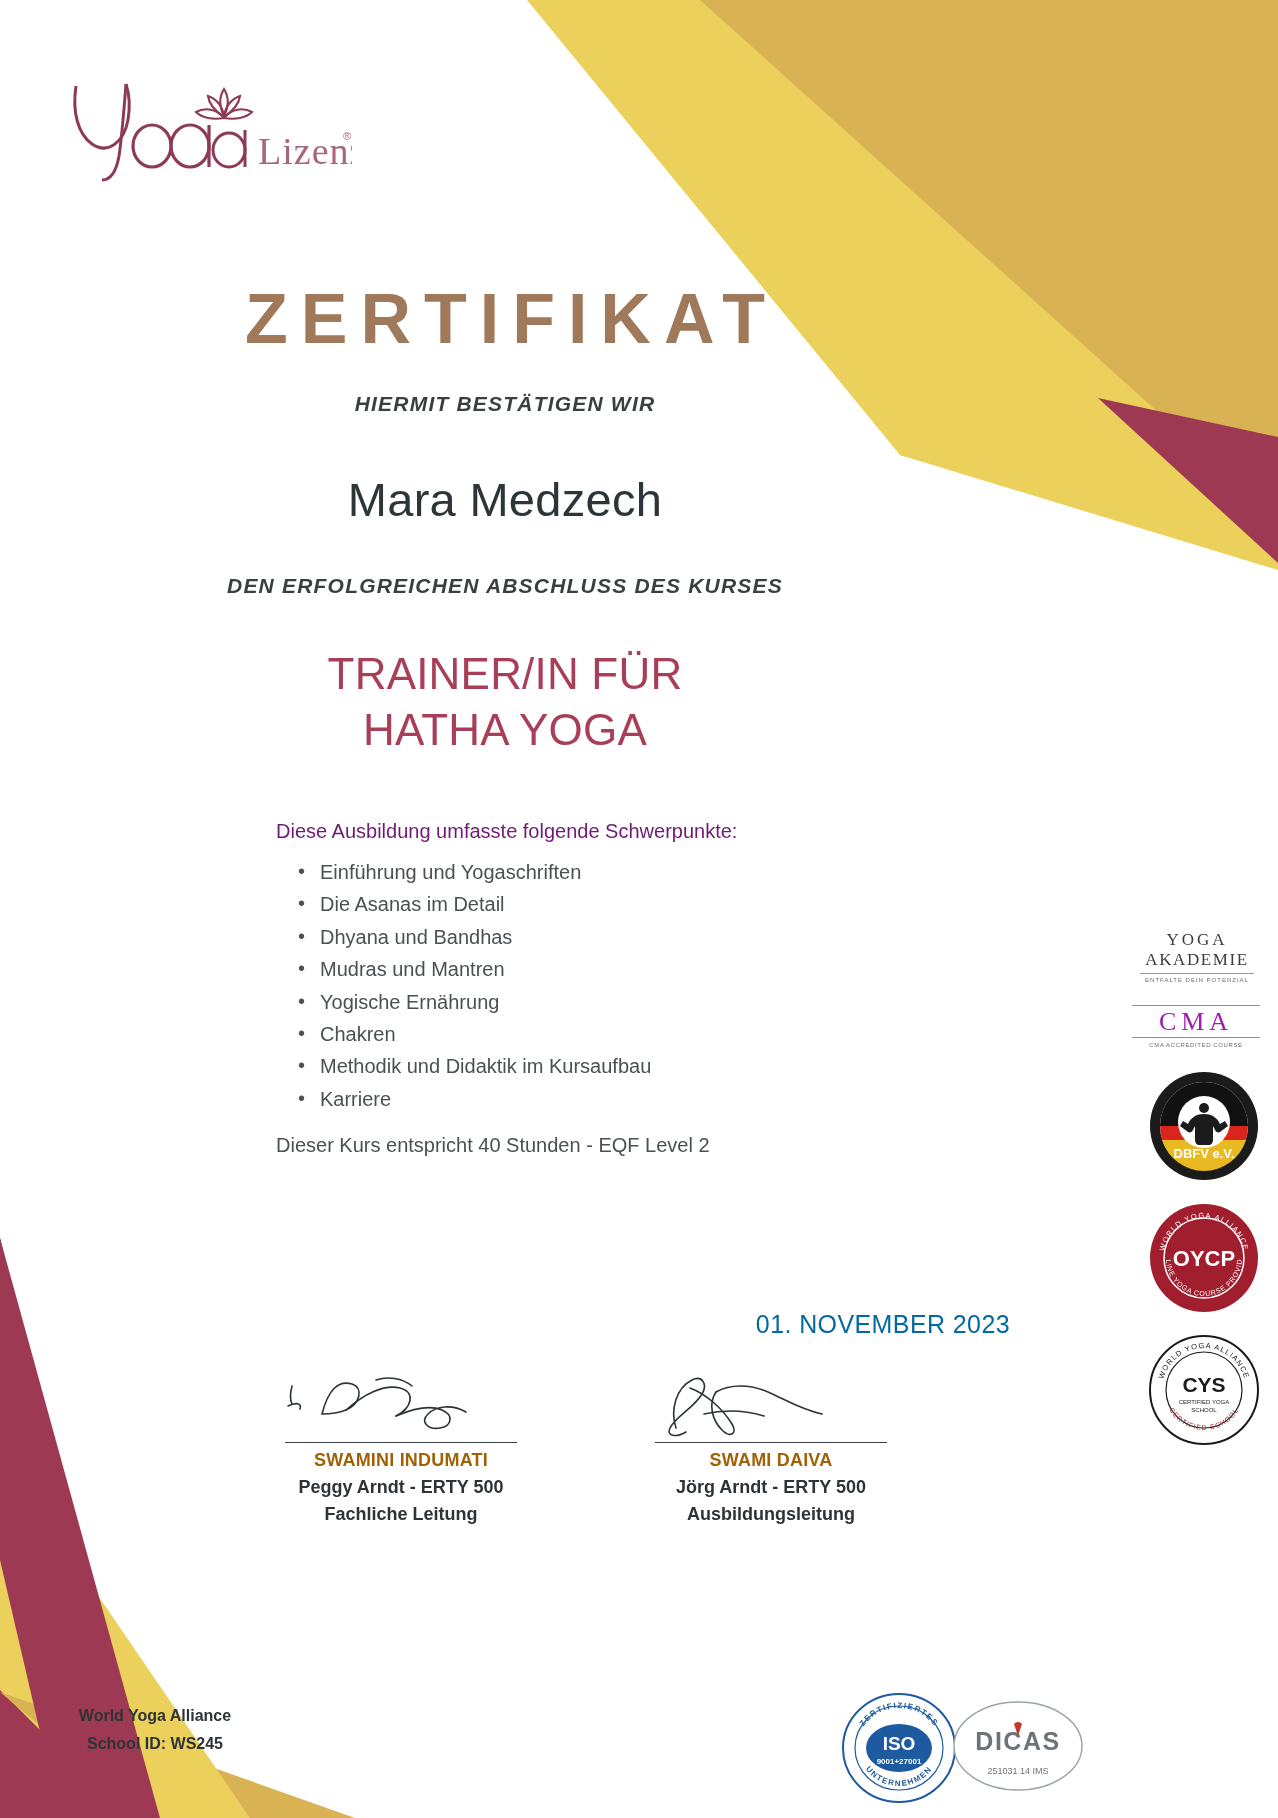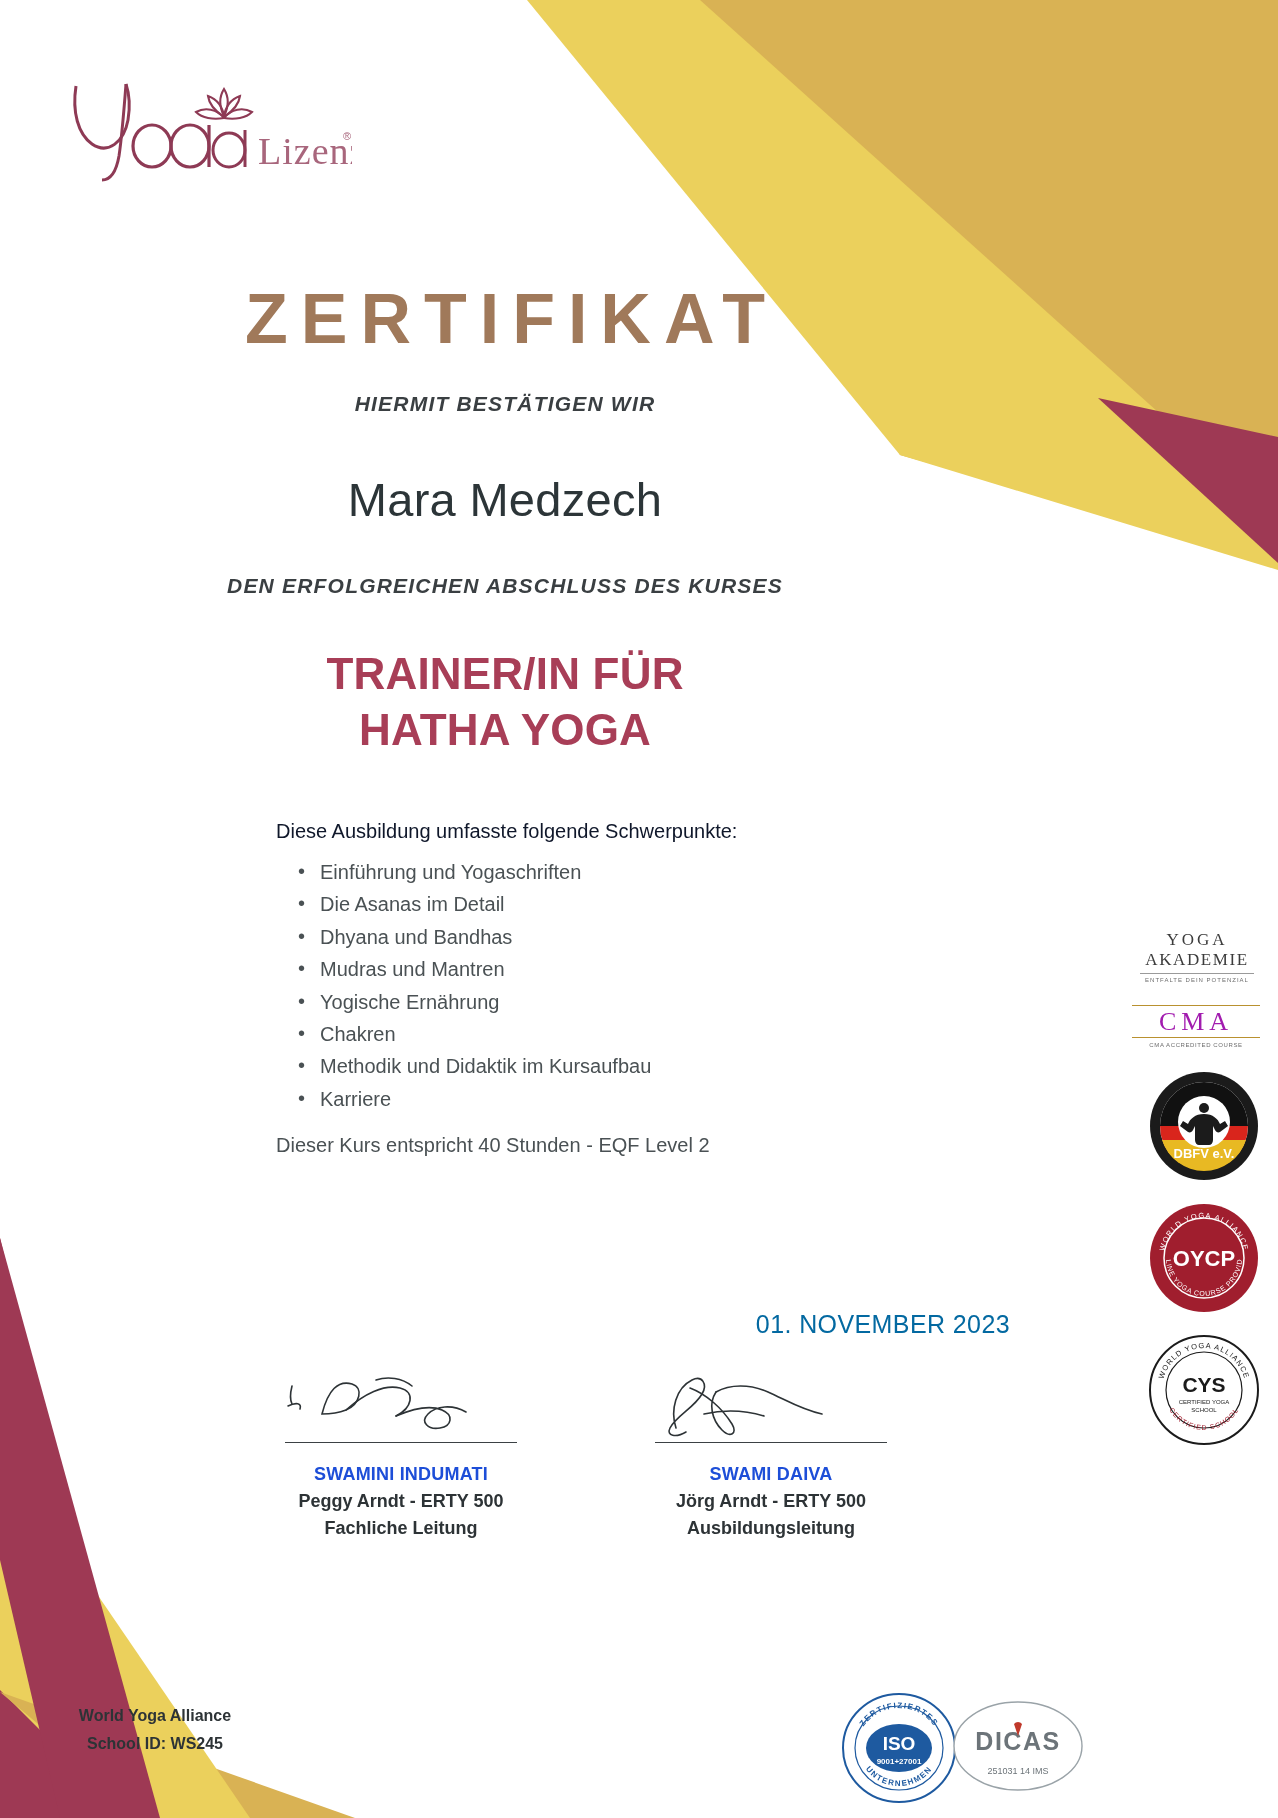--- a/index.html
+++ b/index.html
@@ -98,35 +98,35 @@
   .course-title {
     position: absolute;
     left: 0;
     top: 646px;
     width: 1010px;
     font-size: 44px;
     color: #a83e57;
     line-height: 1.28;
     letter-spacing: 0.2px;
   }
-  .course-title .line { display: block; font-weight: bold; }
+  .course-title .line { display: block; }
 
   
   .details {
     position: absolute;
     left: 276px;
     top: 820px;
     width: 620px;
     text-align: left;
     color: #4a5154;
     font-size: 20px;
   }
   .details-intro {
     font-size: 20px;
-    color: #0f172a;
+    color: #701a75;
     margin: 0 0 16px 0;
   }
   .topic-list {
     list-style: none;
     margin: 0 0 0 18px;
     padding: 0;
   }
   .topic-list li {
     position: relative;
     padding-left: 26px;
@@ -179,24 +179,24 @@
     height: 72px;
     display: block;
     margin: 0 auto;
   }
   .sig-rule {
     border-top: 1px solid #3b4144;
     width: 232px;
     margin: 0 auto;
   }
   .sig-name {
-    margin-top: 21px;
+    margin-top: 7px;
     font-size: 18px;
     font-weight: bold;
-    color: #1d4ed8;
+    color: #a16207;
     letter-spacing: 0.2px;
   }
   .sig-person {
     margin-top: 6px;
     font-size: 18px;
     font-weight: bold;
     color: #2d3336;
   }
   .sig-role {
     margin-top: 6px;

